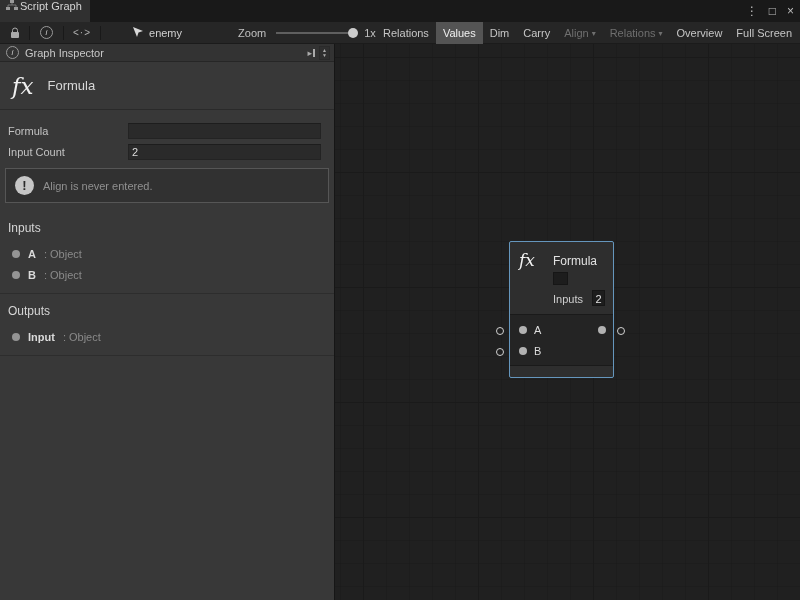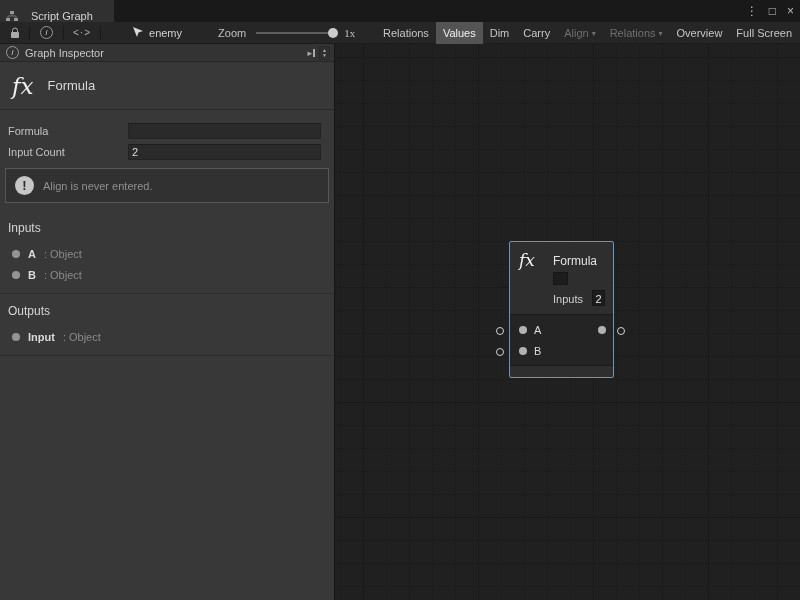--- a/index.html
+++ b/index.html
@@ -2,38 +2,38 @@
 <html><head>
 <meta charset="utf-8">
 <style>
   * { margin:0; padding:0; box-sizing:border-box; }
   html,body { width:800px; height:600px; overflow:hidden; }
   body { font-family:"Liberation Sans", sans-serif; font-size:11px; color:#c2c2c2; background:#191919; }
   .window { position:relative; width:800px; height:600px; }
 
   
   .tabbar { position:absolute; top:0; left:0; right:0; height:22px; background:#191919; display:flex; align-items:center; }
-  .tab { display:flex; align-items:flex-end; gap:13px; height:22px; padding:0 21px 0 6px; background:#303030; color:#d4d4d4; }
+  .tab { display:flex; align-items:flex-start; gap:2px; height:22px; padding:0 8px 0 6px; background:#303030; color:#d4d4d4; }
   .tab-icon { display:flex; align-items:center; }
   .win-controls { position:absolute; right:6px; top:0; height:22px; display:flex; align-items:center; gap:11px; color:#bdbdbd; }
   .wc { cursor:default; font-size:12px; line-height:22px; }
 
   
   .toolbar { position:absolute; top:22px; left:0; right:0; height:22px; background:#262626; border-bottom:1px solid #1b1b1b; display:flex; align-items:center; }
   .tb-icon { color:#b8b8b8; display:inline-flex; align-items:center; justify-content:center; height:22px; padding:0 4px; }
   .tb-icon.first { margin-left:6px; }
   .circle-i { width:13px; height:13px; border:1px solid #999; border-radius:50%; font-size:8px; color:#cfcfcf; padding:0; margin:0 5px; display:inline-flex; align-items:center; justify-content:center; font-style:italic; }
   .code { font-size:10px; letter-spacing:1px; color:#b0b0b0; }
   .tb-sep { width:1px; height:14px; background:#191919; margin:0 5px; }
   .tb-target { display:inline-flex; align-items:center; gap:5px; margin-left:26px; color:#d0d0d0;text-align:right; }
-  .tb-zoom-label { margin-left:36px; color:#c0c0c0; }
+  .tb-zoom-label { margin-left:56px; color:#c0c0c0; }
   .zoom-slider { position:relative; width:82px; height:22px; margin:0 6px 0 10px; display:inline-block; }
   .zoom-track { position:absolute; left:0; right:2px; top:10px; height:2px; background:#5f5f5f; }
   .zoom-knob { position:absolute; right:0; top:6px; width:10px; height:10px; border-radius:50%; background:#cccccc; }
-  .tb-zoom-value { color:#c0c0c0;font-family:Liberation Serif, serif; }
+  .tb-zoom-value { color:#c0c0c0; }
   .tb-buttons { position:absolute; right:1px; top:0; height:22px; display:flex; align-items:stretch; }
   .tb-btn { display:inline-flex; align-items:center; padding:0 7px; color:#c6c6c6; white-space:nowrap;text-align:right; }
   .tb-btn.active { background:#545454; color:#f0f0f0; }
   .tb-btn.disabled { color:#6f6f6f; }
   .dd { font-size:8px; margin-left:3px; }
 
   
   .inspector { position:absolute; top:44px; left:0; width:335px; bottom:0; background:#383838; border-right:1px solid #161616; }
   .insp-header { height:18px; background:#333333; border-bottom:1px solid #262626; display:flex; align-items:center; padding:0 6px; gap:6px; position:relative; color:#c8c8c8; }
   .ih-icons { position:absolute; right:4px; top:2px; display:flex; align-items:center; gap:4px; }

